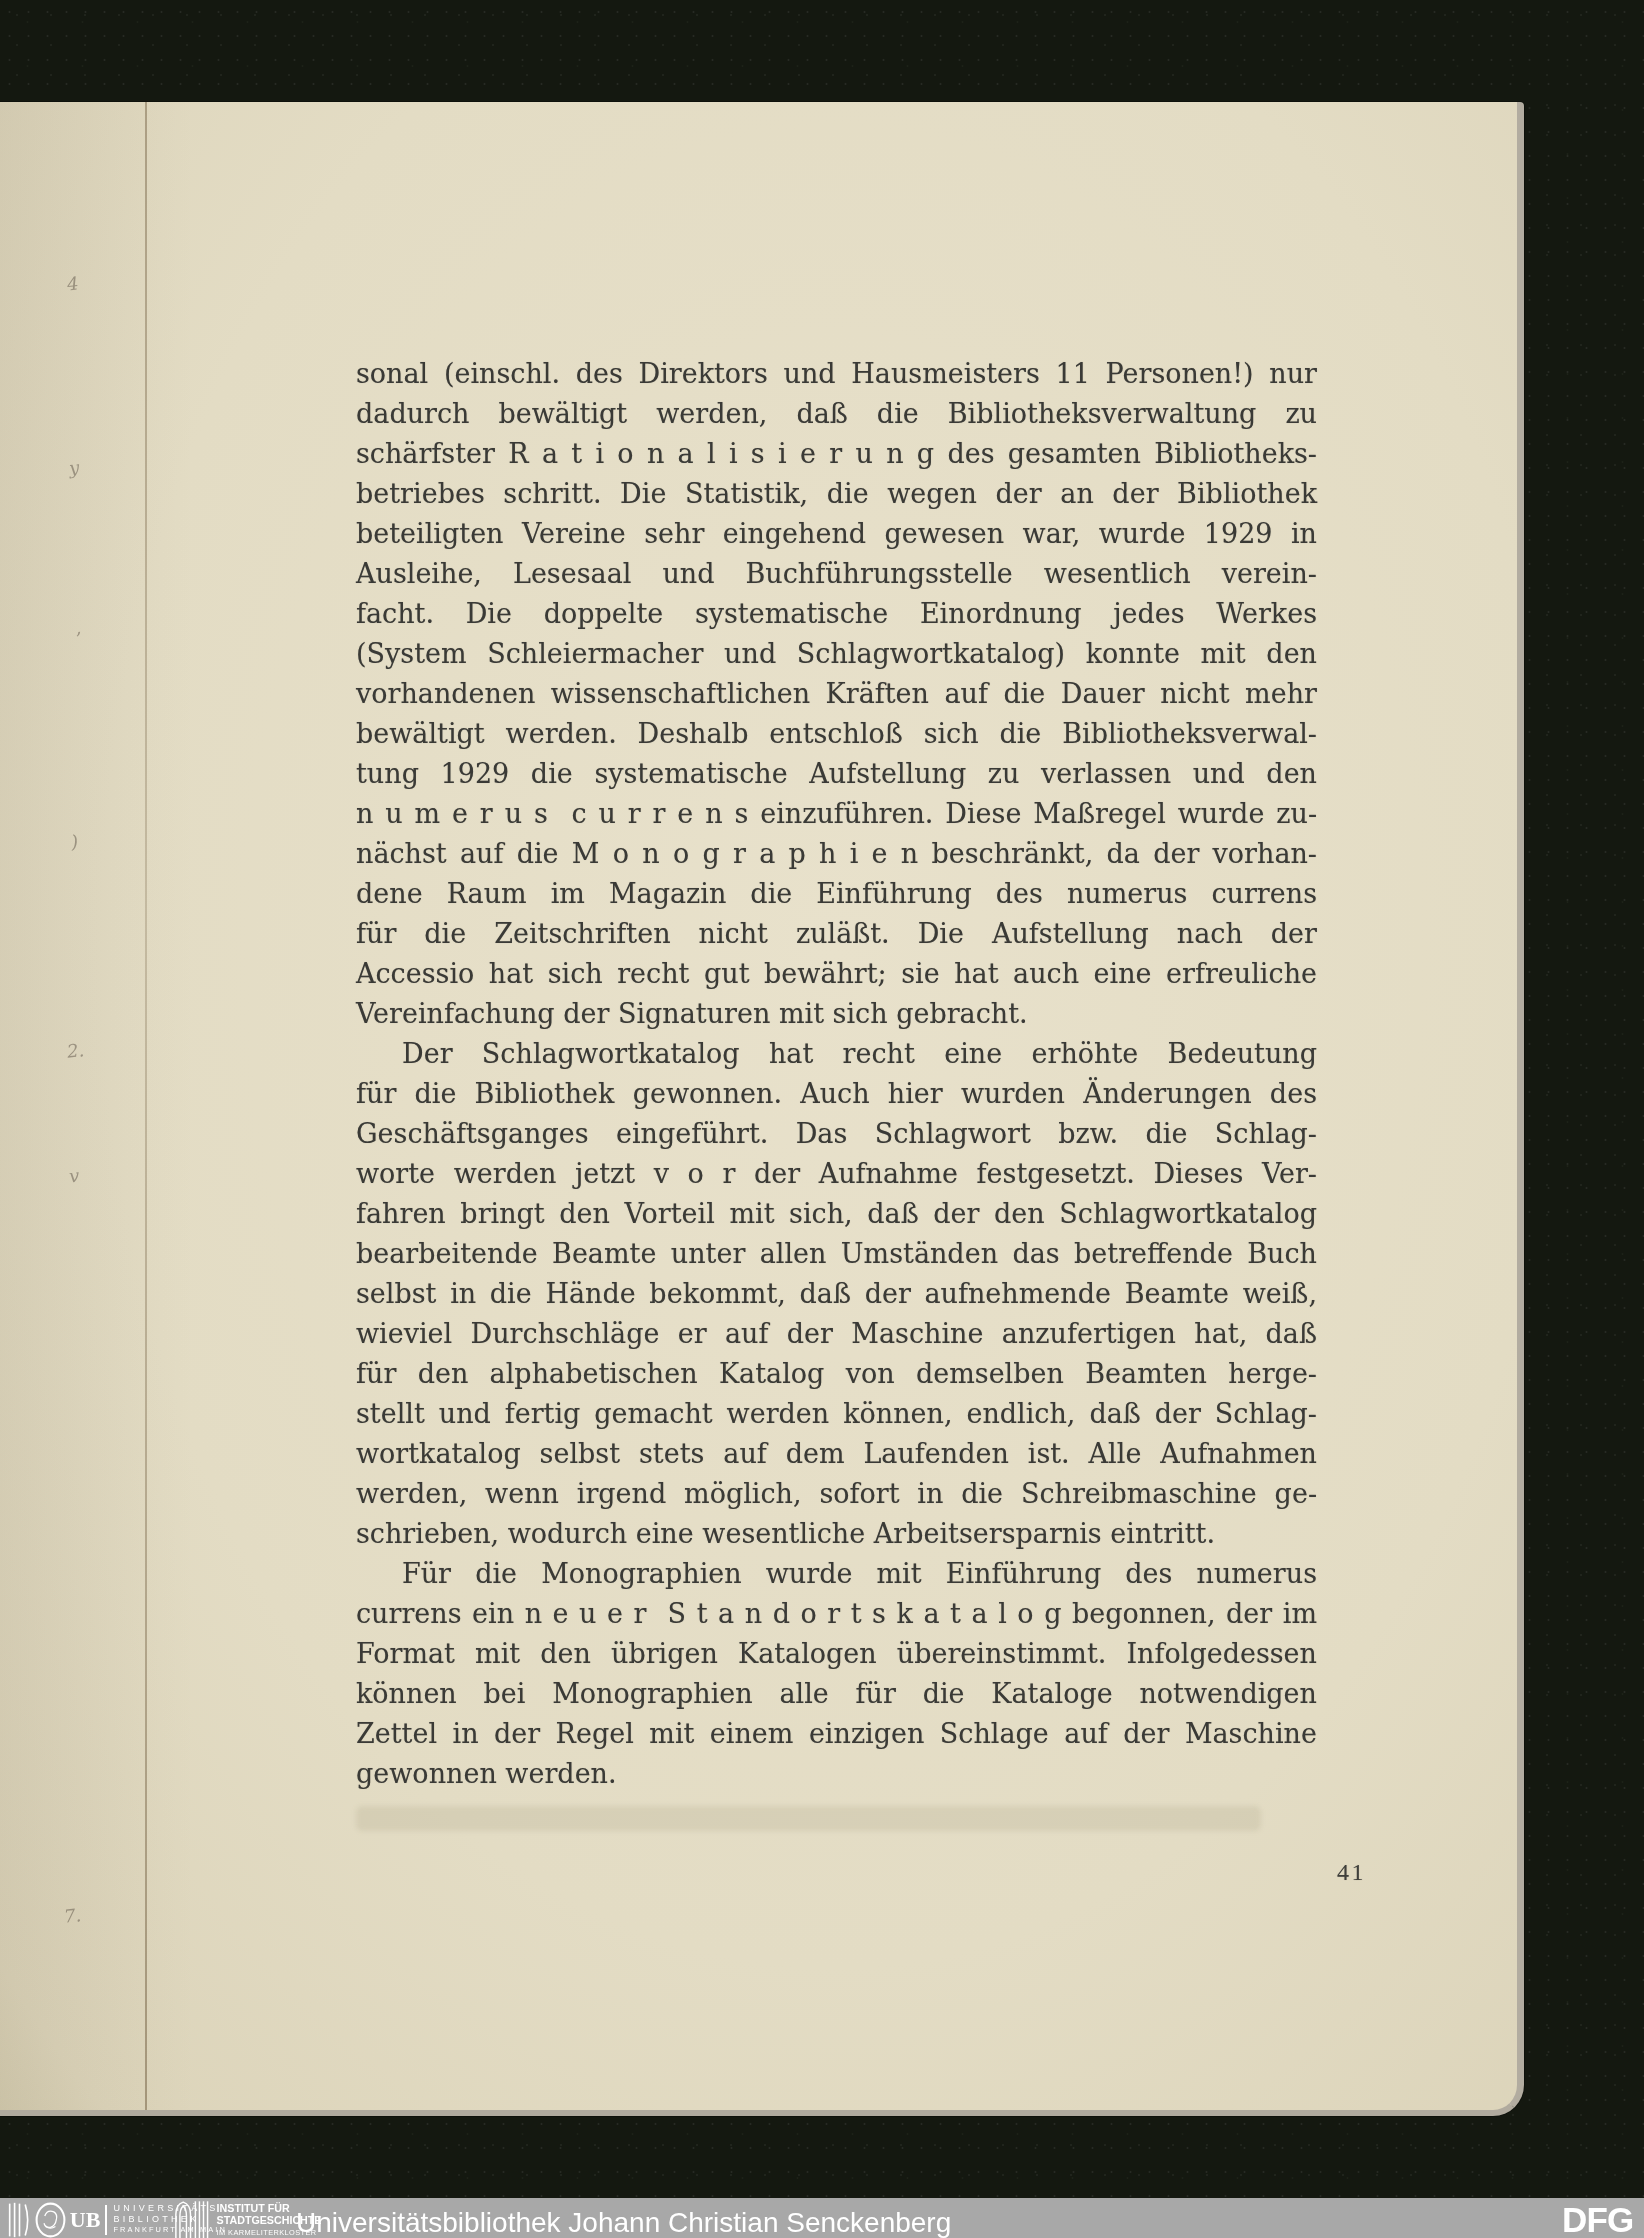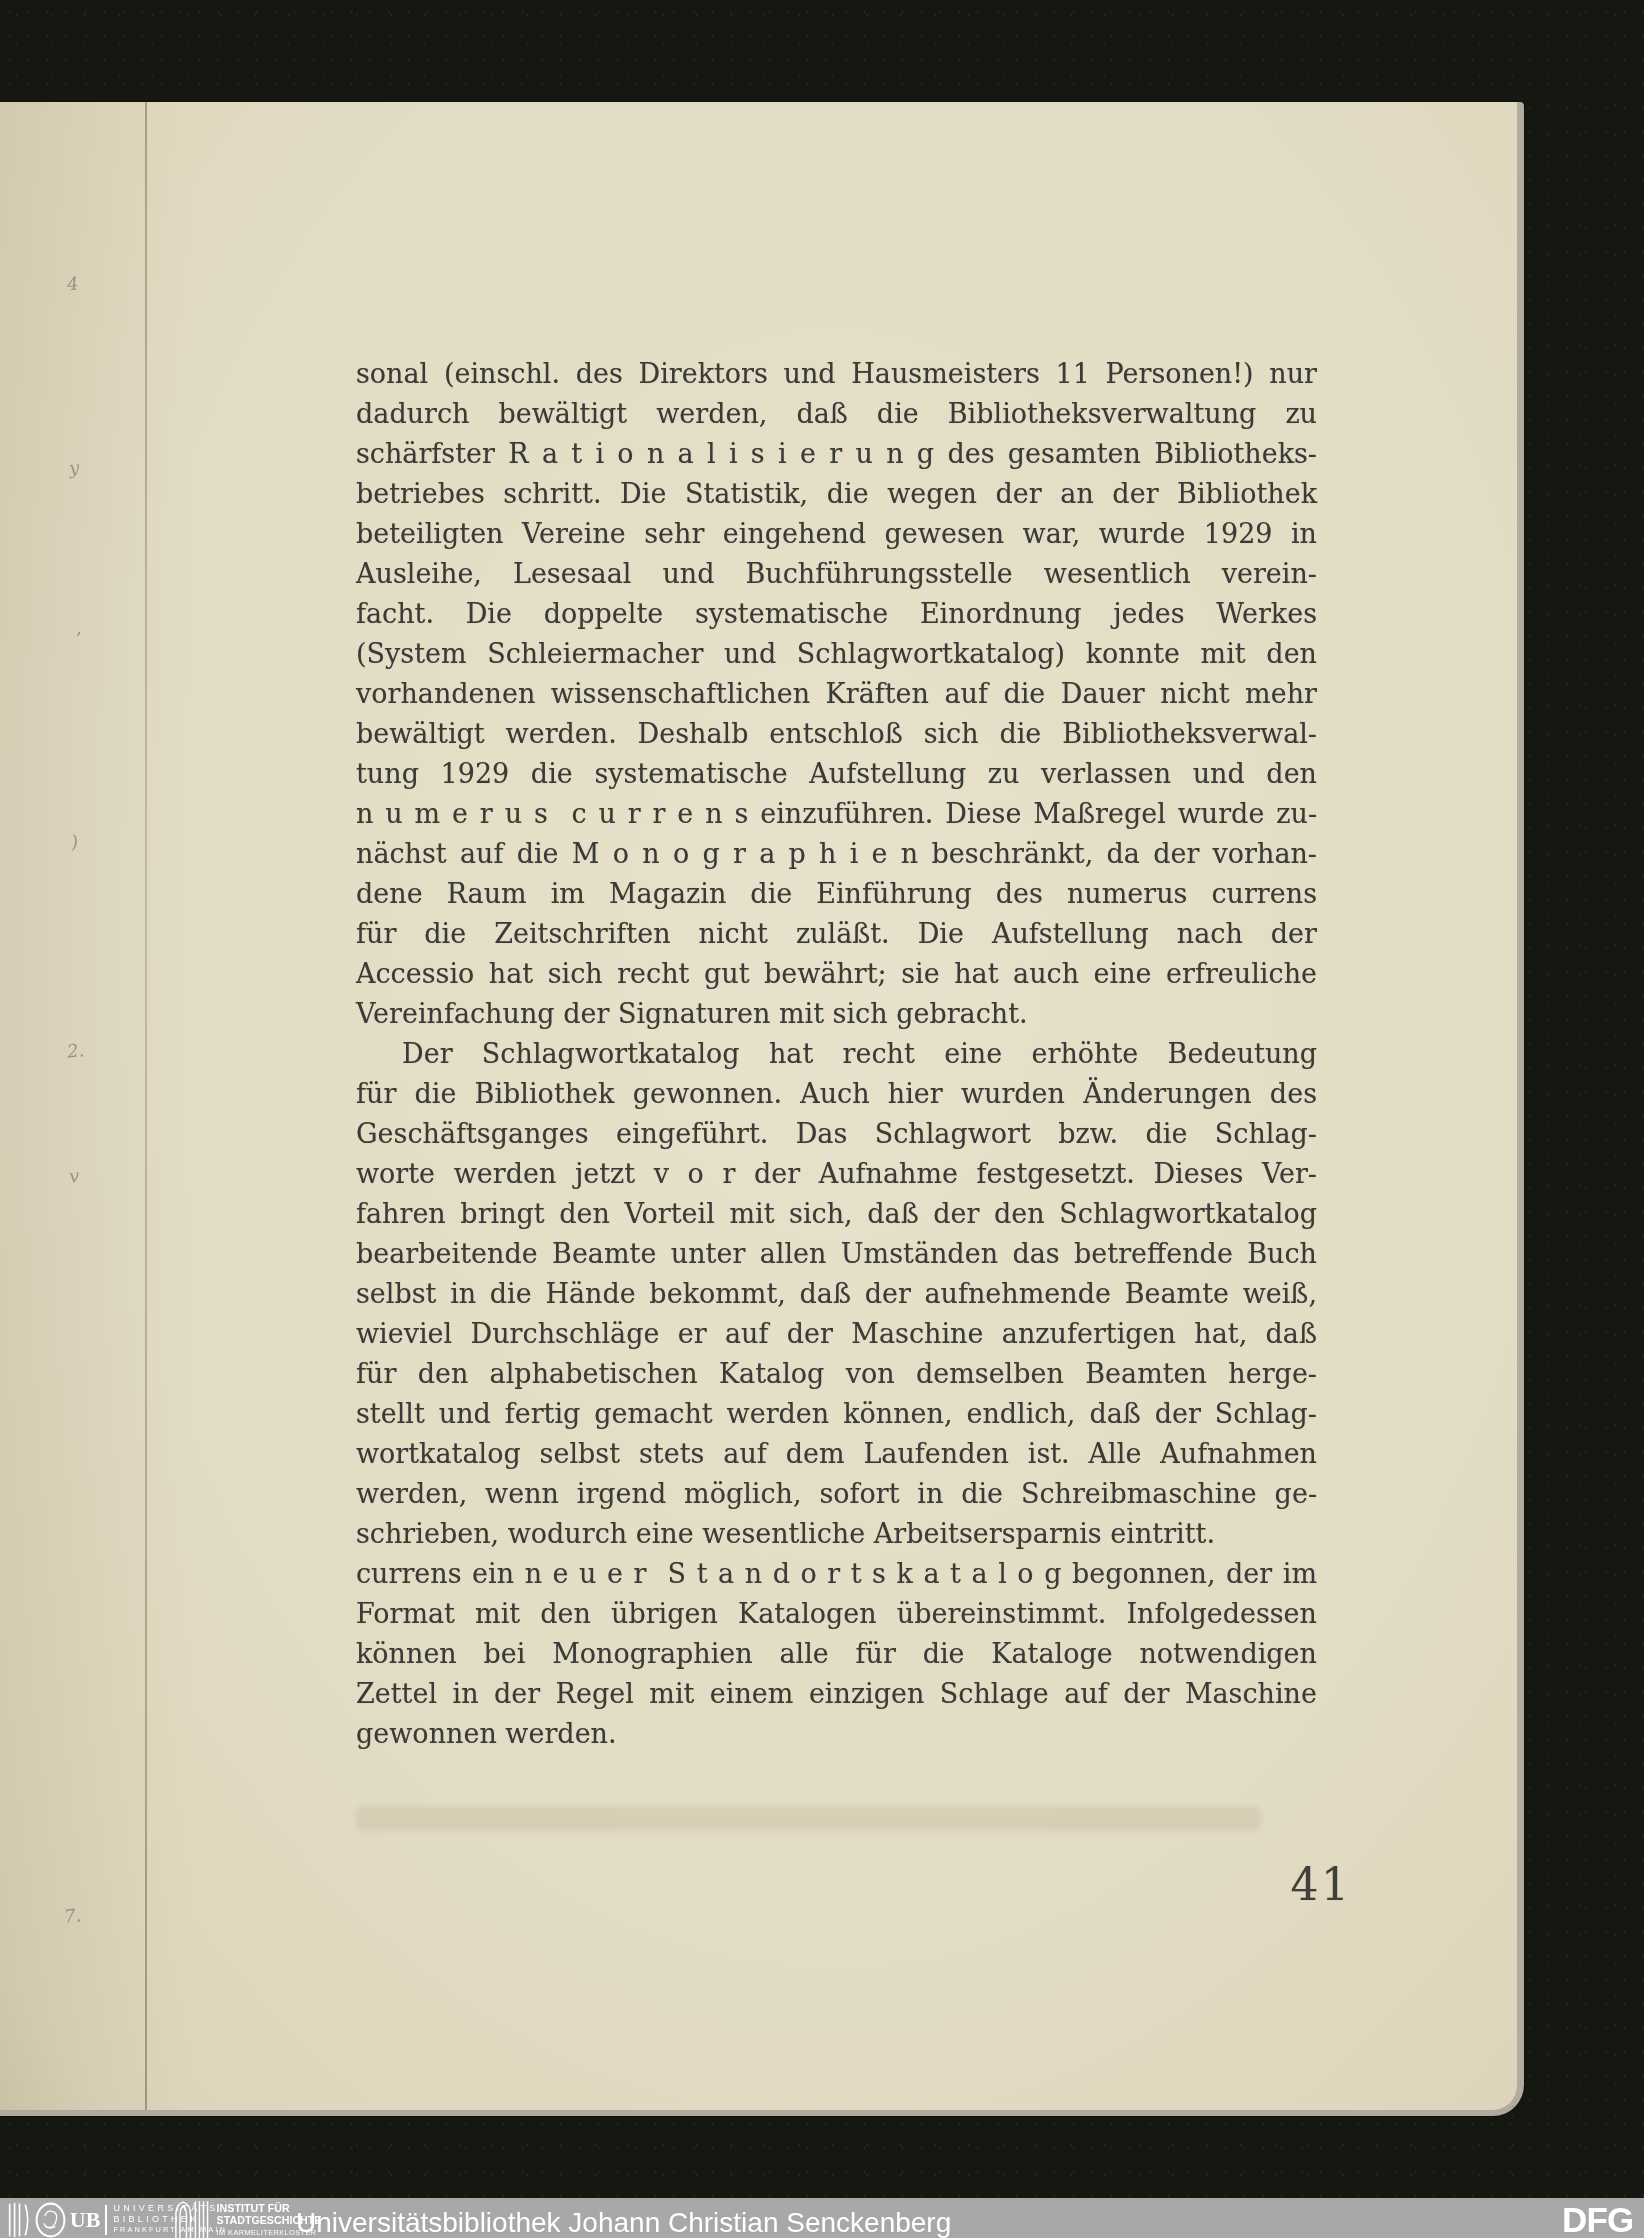--- a/index.html
+++ b/index.html
@@ -43,22 +43,23 @@
   }
   .text-line{
     text-align:justify;text-align-last:justify;
     height:40px;white-space:pre;overflow:visible;
     text-shadow:0 0 0.8px rgba(58,58,54,0.35);
   }
   .text-line.indent{padding-left:46px;}
   .text-line.endpara{text-align-last:left;}
   .page-number{
     position:absolute;left:1276px;top:1757px;width:90px;
-    color:#3f3f3b;font-size:44px;letter-spacing:2.5px;text-align:center;
+    color:#3f3f3b;font-size:24px;letter-spacing:2.5px;text-align:right;
     text-shadow:0 0 0.8px rgba(58,58,54,0.35);
+    font-family:Liberation Serif, serif;
   }
   .pencil-mark{
     position:absolute;color:rgba(92,82,70,0.5);
     font-size:18px;font-style:italic;transform:rotate(-6deg);
   }
   
   .footer{
     position:absolute;left:0;bottom:0;width:1645px;height:41px;
     background:#a8a8a8;color:#ffffff;
     font-family:"Liberation Sans", sans-serif;
@@ -116,20 +117,21 @@
         <div class="text-line">worte werden jetzt v o r der Aufnahme festgesetzt. Dieses Ver-</div>
         <div class="text-line">fahren bringt den Vorteil mit sich, daß der den Schlagwortkatalog</div>
         <div class="text-line">bearbeitende Beamte unter allen Umständen das betreffende Buch</div>
         <div class="text-line">selbst in die Hände bekommt, daß der aufnehmende Beamte weiß,</div>
         <div class="text-line">wieviel Durchschläge er auf der Maschine anzufertigen hat, daß</div>
         <div class="text-line">für den alphabetischen Katalog von demselben Beamten herge-</div>
         <div class="text-line">stellt und fertig gemacht werden können, endlich, daß der Schlag-</div>
         <div class="text-line">wortkatalog selbst stets auf dem Laufenden ist. Alle Aufnahmen</div>
         <div class="text-line">werden, wenn irgend möglich, sofort in die Schreibmaschine ge-</div>
         <div class="text-line endpara">schrieben, wodurch eine wesentliche Arbeitsersparnis eintritt.</div>
+        <div class="text-line indent">Für die Monographien wurde mit Einführung des numerus</div>
         <div class="text-line">currens ein n e u e r  S t a n d o r t s k a t a l o g begonnen, der im</div>
         <div class="text-line">Format mit den übrigen Katalogen übereinstimmt. Infolgedessen</div>
         <div class="text-line">können bei Monographien alle für die Kataloge notwendigen</div>
         <div class="text-line">Zettel in der Regel mit einem einzigen Schlage auf der Maschine</div>
         <div class="text-line endpara">gewonnen werden.</div>
       </div>
 
     <div class="page-number">41</div>
 
     <div id="marks">

